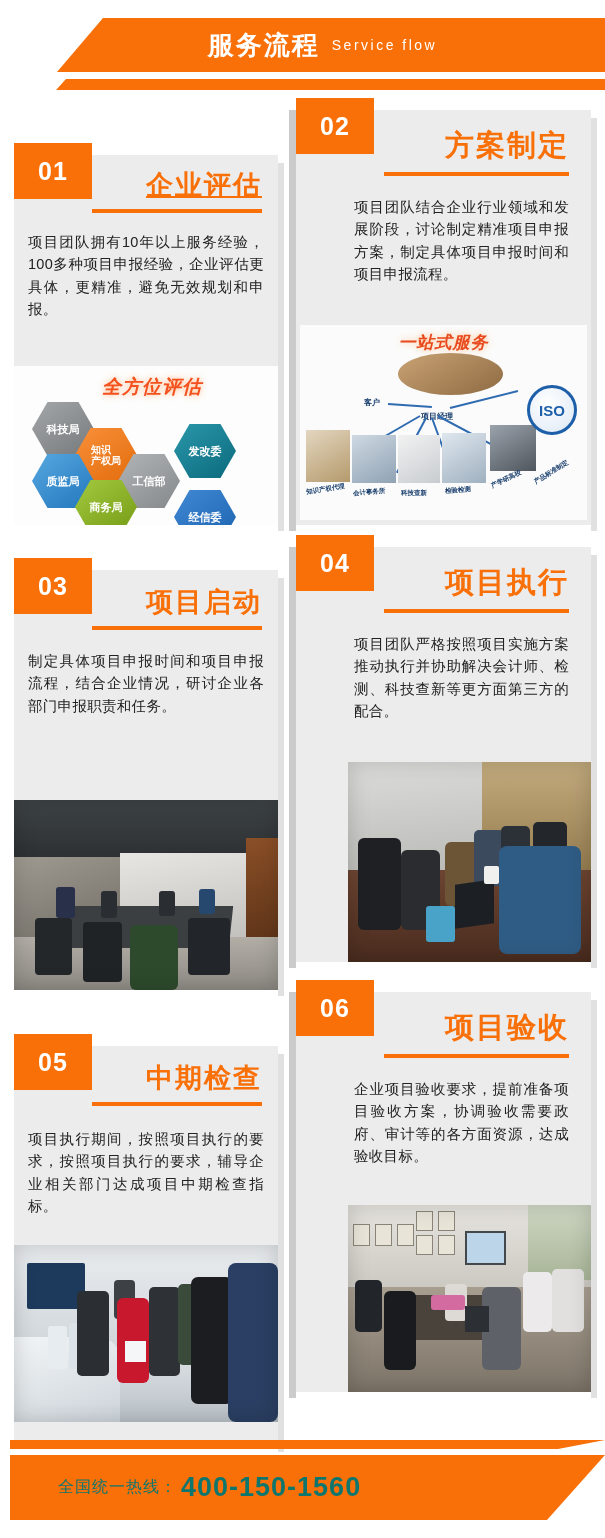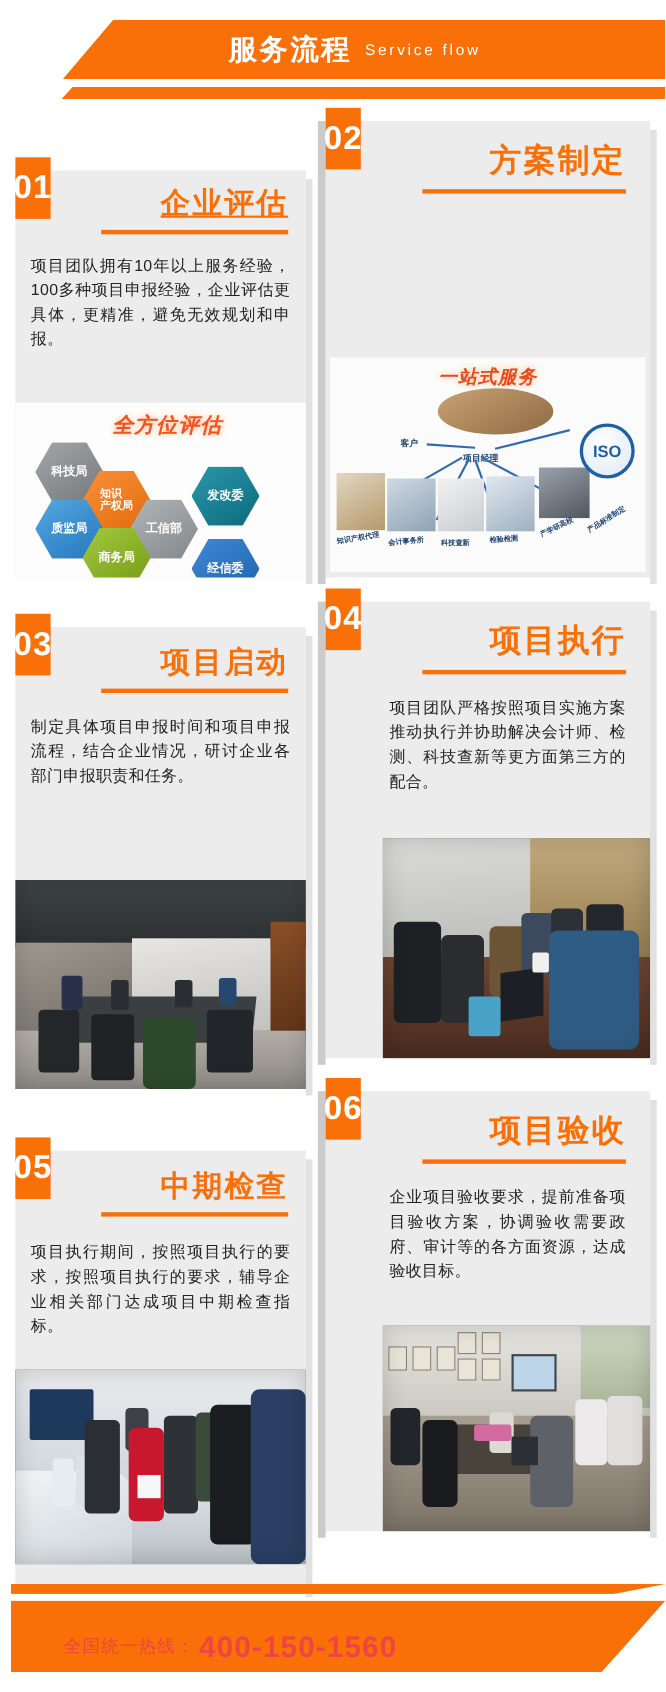--- a/index.html
+++ b/index.html
@@ -39,22 +39,22 @@
   }
   .card.left::before{
     content:""; position:absolute; left:-6px; top:8px; bottom:-6px; width:0;
   }
   .card.right::before{
     content:""; position:absolute; left:-7px; top:0px; bottom:-6px; width:7px;
     background:#b9b9b9; opacity:.75;
   }
 
   .badge{
-    position:absolute; left:0; top:-12px; width:32px; height:56px;
-    background:#F97008; color:#fff; font-size:30px; font-weight:bold;
+    position:absolute; left:0; top:-12px; width:78px; height:56px;
+    background:#F97008; color:#fff; font-size:25px; font-weight:bold;
     display:flex; align-items:center; justify-content:center; letter-spacing:1px;
   }
 
   .title{
     color:#F97008; font-weight:bold; font-size:27px; letter-spacing:2px;
     text-align:right; padding-right:16px;
   }
   .title-rule{
     height:4px; background:#F97008; margin:6px 16px 0 auto;
   }
@@ -148,22 +148,22 @@
     position:absolute; left:10px; top:18px; width:595px; height:9px;
     background:#F97008;
     clip-path: polygon(0 0, 595px 0, 548px 9px, 0 9px);
   }
   .ftr-bar{
     position:absolute; left:10px; top:33px; width:595px; height:65px;
     background:#F97008;
     clip-path: polygon(0 0, 595px 0, 537px 65px, 0 65px);
   }
   .ftr-text{
-    position:absolute; left:58px; top:33px; height:84px;
-    display:flex; align-items:center; gap:4px; color:#ef4444;
+    position:absolute; left:58px; top:33px; height:65px;
+    display:flex; align-items:center; gap:4px; color:#0f766e;
   }
   .ftr-label{ font-size:16px; letter-spacing:1px; }
   .ftr-num{ font-size:27px; font-weight:bold; letter-spacing:1px; }
 
   
   .sc{ position:absolute; }
 </style>
 </head>
 <body>
 
@@ -194,20 +194,21 @@
     <div class="hex" style="left:104px; top:88px; background:linear-gradient(145deg,#b2b5b7,#85888b);">工信部</div>
     <div class="hex" style="left:61px;  top:114px; background:linear-gradient(145deg,#a2c93e,#759b16);">商务局</div>
     <div class="hex" style="left:160px; top:58px; background:linear-gradient(145deg,#2b97aa,#0b6a7d);">发改委</div>
     <div class="hex" style="left:160px; top:108px; background:linear-gradient(145deg,#4189d4,#1b62ae);margin-top:16px;">经信委</div>
   </div>
 
   <div class="card right" id="card2">
     <div class="badge">02</div>
     <div class="title">方案制定</div>
     <div class="title-rule"></div>
+    <div class="body-txt">项目团队结合企业行业领域和发展阶段，讨论制定精准项目申报方案，制定具体项目申报时间和项目申报流程。</div>
   </div>
 
   <div id="onestop">
     <div id="osTitle">一站式服务</div>
     <div class="os-photo" style="left:98px; top:28px; width:105px; height:42px; border-radius:50%; background:linear-gradient(150deg,#c9a374,#8e6a43);"></div>
     <div class="os-node" style="left:64px; top:72px; font-size:8px;">客户</div>
     <div class="os-node" style="left:121px; top:86px; font-size:8px;">项目经理</div>
     <div class="os-arrow" style="left:88px; top:78px; width:44px; transform:rotate(4deg);"></div>
     <div class="os-arrow" style="left:150px; top:82px; width:70px; transform:rotate(-14deg);"></div>
     <div class="os-arrow" style="left:138px; top:90px; width:62px; transform:rotate(28deg);"></div>

